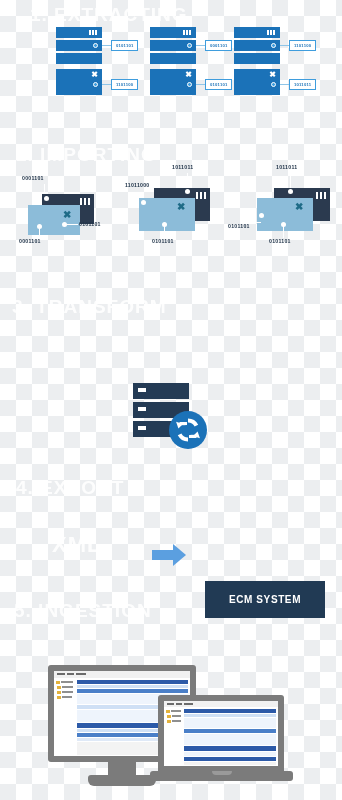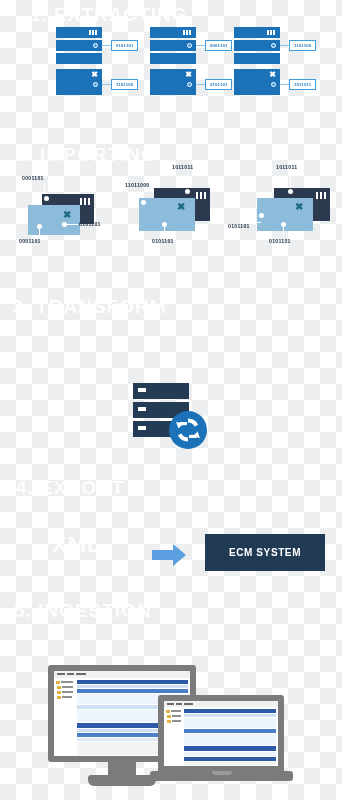--- a/index.html
+++ b/index.html
@@ -103,21 +103,21 @@
   .arrow-shaft{position:absolute;background:#5b9fe0;}
   .arrow-head{
     position:absolute;width:0;height:0;
     border-top:11px solid transparent;
     border-bottom:11px solid transparent;
     border-left:13px solid #5b9fe0;
   }
   .ecm{
     position:absolute;background:#213a54;
     display:flex;align-items:center;justify-content:center;
-    color:#ffffff;font-weight:bold;letter-spacing:.6px;
+    color:#ffffff;font-weight:bold;letter-spacing:.6px;margin-top:47px;
   }
 
   
   .mon-frame{position:absolute;background:#7b7b7b;border-radius:3px;}
   .mon-screen{position:absolute;background:#ffffff;overflow:hidden;}
   .mon-neck{position:absolute;background:#7b7b7b;}
   .mon-base{position:absolute;background:#7b7b7b;border-radius:3px 3px 6px 6px;}
   .lap-frame{position:absolute;background:#7b7b7b;border-radius:3px 3px 0 0;}
   .lap-base{position:absolute;background:#7b7b7b;border-radius:3px;}
   .lap-notch{position:absolute;background:#9a9a9a;border-radius:0 0 4px 4px;}

